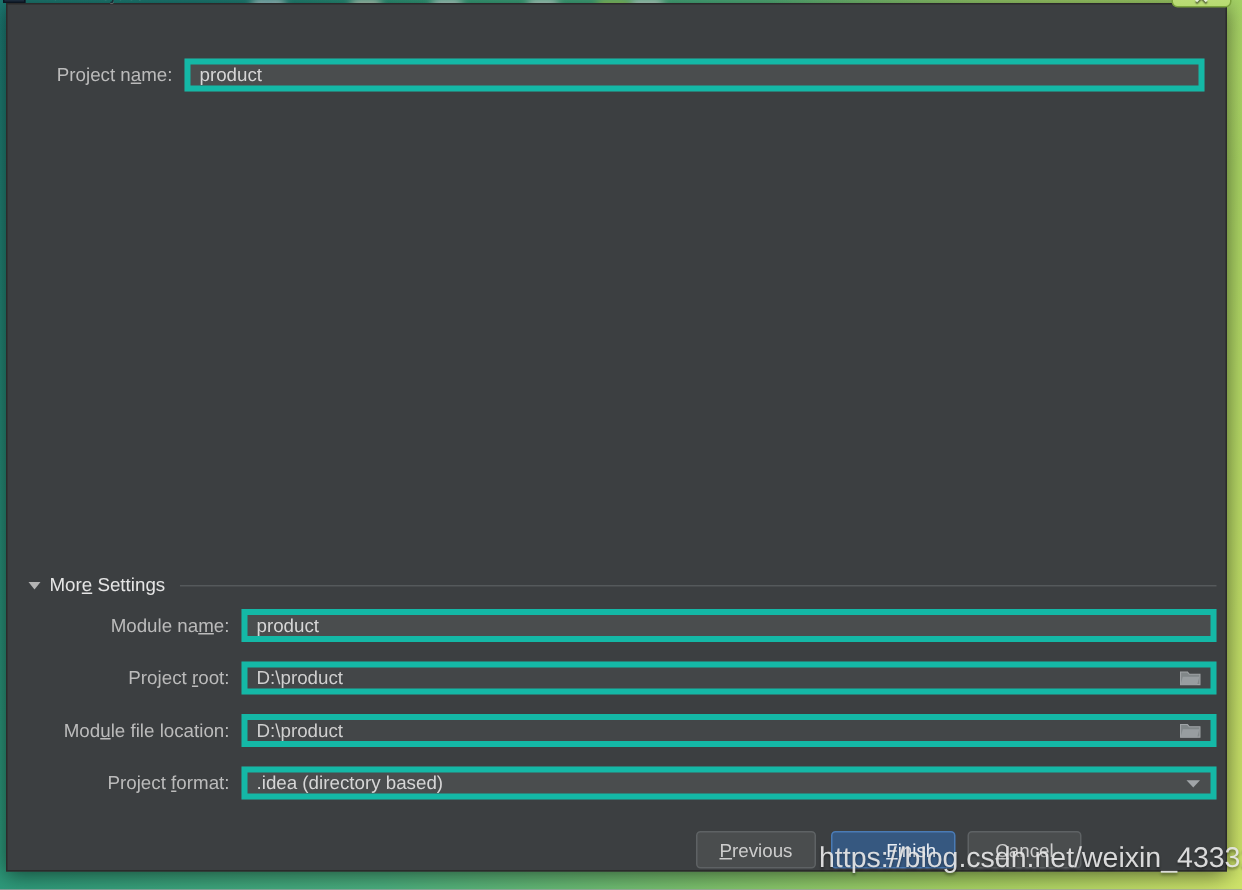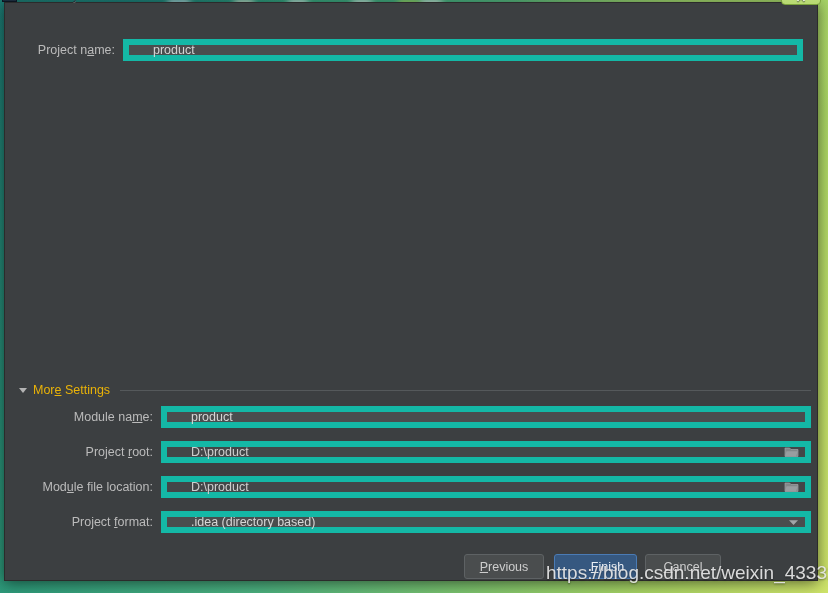--- a/index.html
+++ b/index.html
@@ -129,26 +129,26 @@
     color: #bbbbbb;
     font-size: 12.5px;
     text-align: right;
     white-space: nowrap;
     user-select: none;
   }
   .flabel u { text-decoration: underline; }
 
   .field {
     background: #4a4d4e;
-    border: 6px solid #14b8a6;
+    border: 4px solid #14b8a6;
     color: #d6d6d6;
     font-size: 12.5px;
     height: 22px;
     line-height: 20px;
-    padding: 0 24px;
+    padding: 0 6px;
     font-family: "Liberation Sans", sans-serif;
     outline: none;
     display: flex;
     align-items: center;
   }
   .field.readonly { background: #434648; color: #cfcfcf; }
 
   .sqbtn {
     width: 24px; height: 24px;
     background: #4a4d4e;
@@ -181,21 +181,21 @@
     gap: 6px;
   }
   #ms-triangle {
     width: 0; height: 0;
     border-left: 4.5px solid transparent;
     border-right: 4.5px solid transparent;
     border-top: 5.5px solid #b4b4b4;
     margin-top: 1px;
   }
   #ms-label {
-    color: #eab308;
+    color: #e5e5e5;
     font-size: 12.5px;
     white-space: nowrap;
   }
   #ms-line {
     flex: 1;
     height: 1px;
     background: #55595b;
     margin-left: 4px;
   }
 

